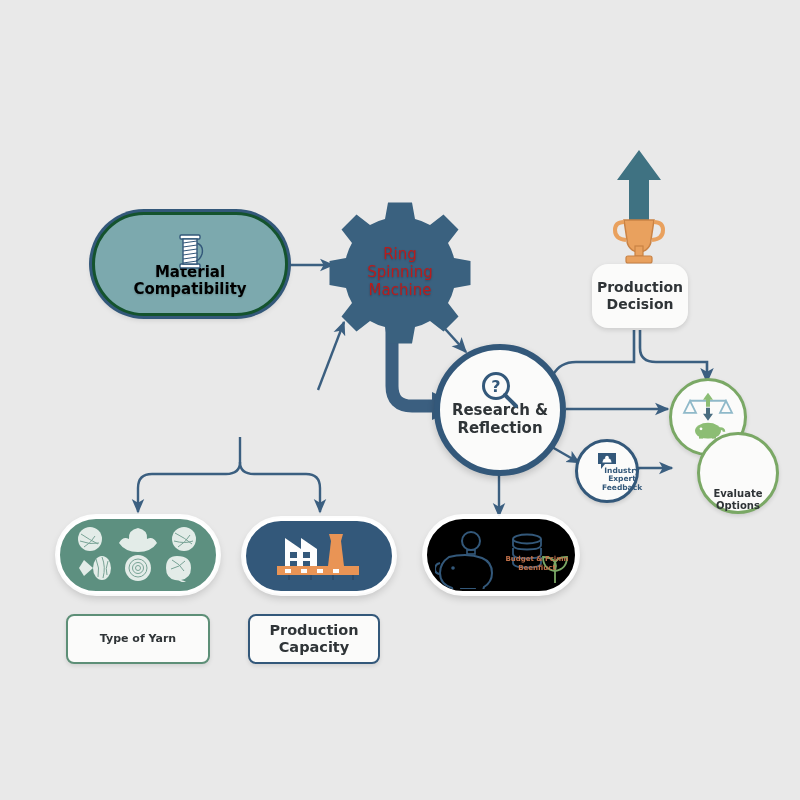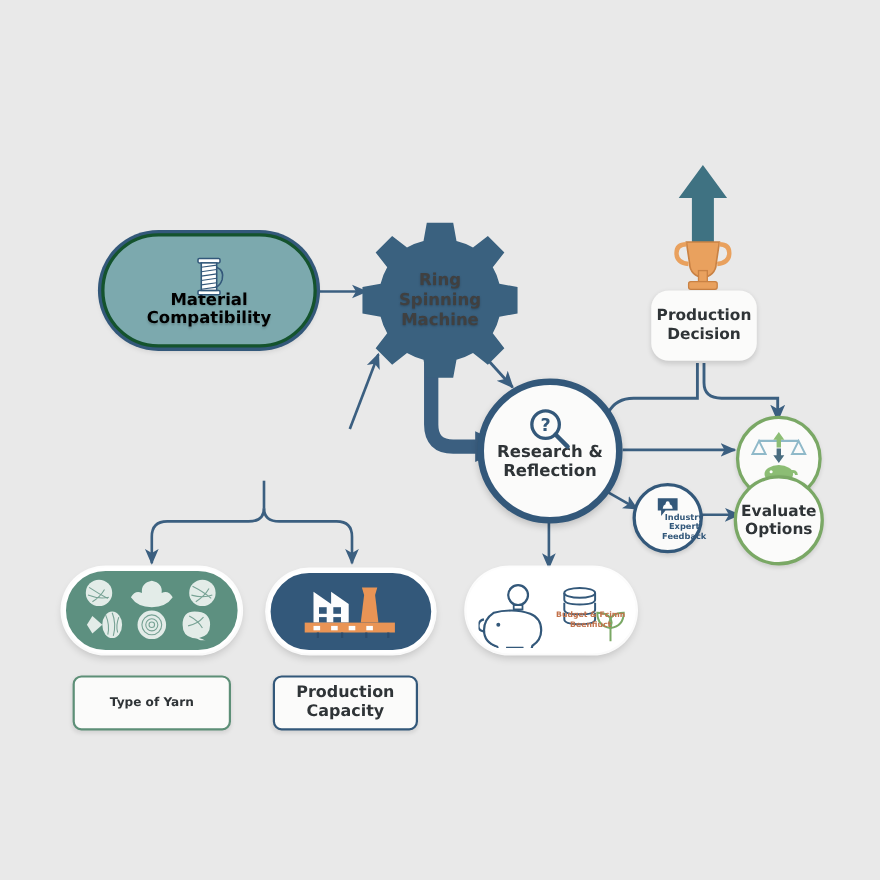--- a/index.html
+++ b/index.html
@@ -46,21 +46,21 @@
     font-weight:700;
     display:flex;align-items:center;justify-content:center;text-align:center;
     line-height:1.2;
     box-shadow:0 2px 4px rgba(0,0,0,.10);
   }
 
   
   .gear{
     position:absolute;
     display:flex;align-items:center;justify-content:center;
-    color:#404040;font-weight:700;line-height:1.18;text-align:center;
+    color:#b91c1c;font-weight:400;line-height:1.18;text-align:center;
     text-shadow:0 1px 2px rgba(0,0,0,.25);
   }
   .gear .gearsvg{position:absolute;left:0;top:0;}
   .gear .glabel{position:relative;z-index:2;}
 
   
   .circ{
     position:absolute;border-radius:50%;
     display:flex;flex-direction:column;align-items:center;justify-content:center;
     text-align:center;box-sizing:border-box;
@@ -230,21 +230,21 @@
         <path d="M28,30 L23,23 H26 V17 H30 V23 H33 Z" fill="#4a6d80"></path>
         <ellipse cx="28" cy="40" rx="13" ry="8" fill="#8cbd74"></ellipse>
         <circle cx="21" cy="38" r="1.4" fill="#fff"></circle>
         <path d="M39,38 q5,-1 5,3" fill="none" stroke="#8cbd74" stroke-width="2.6"></path>
         <rect x="19" y="45" width="4" height="3" fill="#8cbd74"></rect>
         <rect x="32" y="45" width="4" height="3" fill="#8cbd74"></rect>
       </svg>
     </span>
   </div>
 
-  <div class="circ greencirc" style="left:667px;top:432px;width:82px;height:82px;font-size:14px;">
+  <div class="circ greencirc" style="left:697px;top:432px;width:82px;height:82px;font-size:10px;justify-content:flex-end;">
     <span>
       <span>Evaluate</span><br>
       <span>Options</span>
     </span>
   </div>
 
   <div class="node card" style="left:57px;top:516px;width:162px;height:78px;background:#5d9080;">
     <span class="iconwrap" style="left:50%;top:50%;transform:translate(-50%,-50%);">
       <svg width="132" height="58" viewBox="0 0 132 58">
         <g fill="#eaf2ee" opacity="0.95">
@@ -302,21 +302,21 @@
       </svg>
     </span>
   </div>
   <div class="caption" style="left:248px;top:614px;width:132px;height:50px;font-size:14.5px;border-color:#33587a;">
     <span>
       <span>Production</span><br>
       <span>Capacity</span>
     </span>
   </div>
 
-  <div class="node card" style="left:424px;top:516px;width:154px;height:78px;background:#ffffff;">
+  <div class="node card" style="left:424px;top:516px;width:154px;height:78px;background:#000000;">
     <span class="iconwrap" style="left:8px;top:8px;">
       <svg width="140" height="62" viewBox="0 0 140 62">
         <circle cx="36" cy="14" r="9" fill="none" stroke="#33587a" stroke-width="2"></circle>
         <rect x="32" y="23" width="8" height="4" fill="none" stroke="#33587a" stroke-width="1.6"></rect>
         <path d="M14,30 q-9,6 -9,16 q0,11 12,15 l2,6 h6 l1,-5 h14 l1,5 h6 l2,-7 q8,-5 8,-14 q0,-11 -10,-15 q-8,-3 -17,-3 q-9,0 -16,2 Z" fill="none" stroke="#33587a" stroke-width="2"></path>
         <circle cx="18" cy="41" r="1.8" fill="#33587a"></circle>
         <path d="M5,36 q-5,1 -5,6 q0,5 6,5" fill="none" stroke="#33587a" stroke-width="2"></path>
         <g fill="none" stroke="#33587a" stroke-width="1.8">
           <ellipse cx="92" cy="12" rx="14" ry="4.5"></ellipse>
           <path d="M78,12 v6 q0,4.5 14,4.5 q14,0 14,-4.5 v-6"></path>

